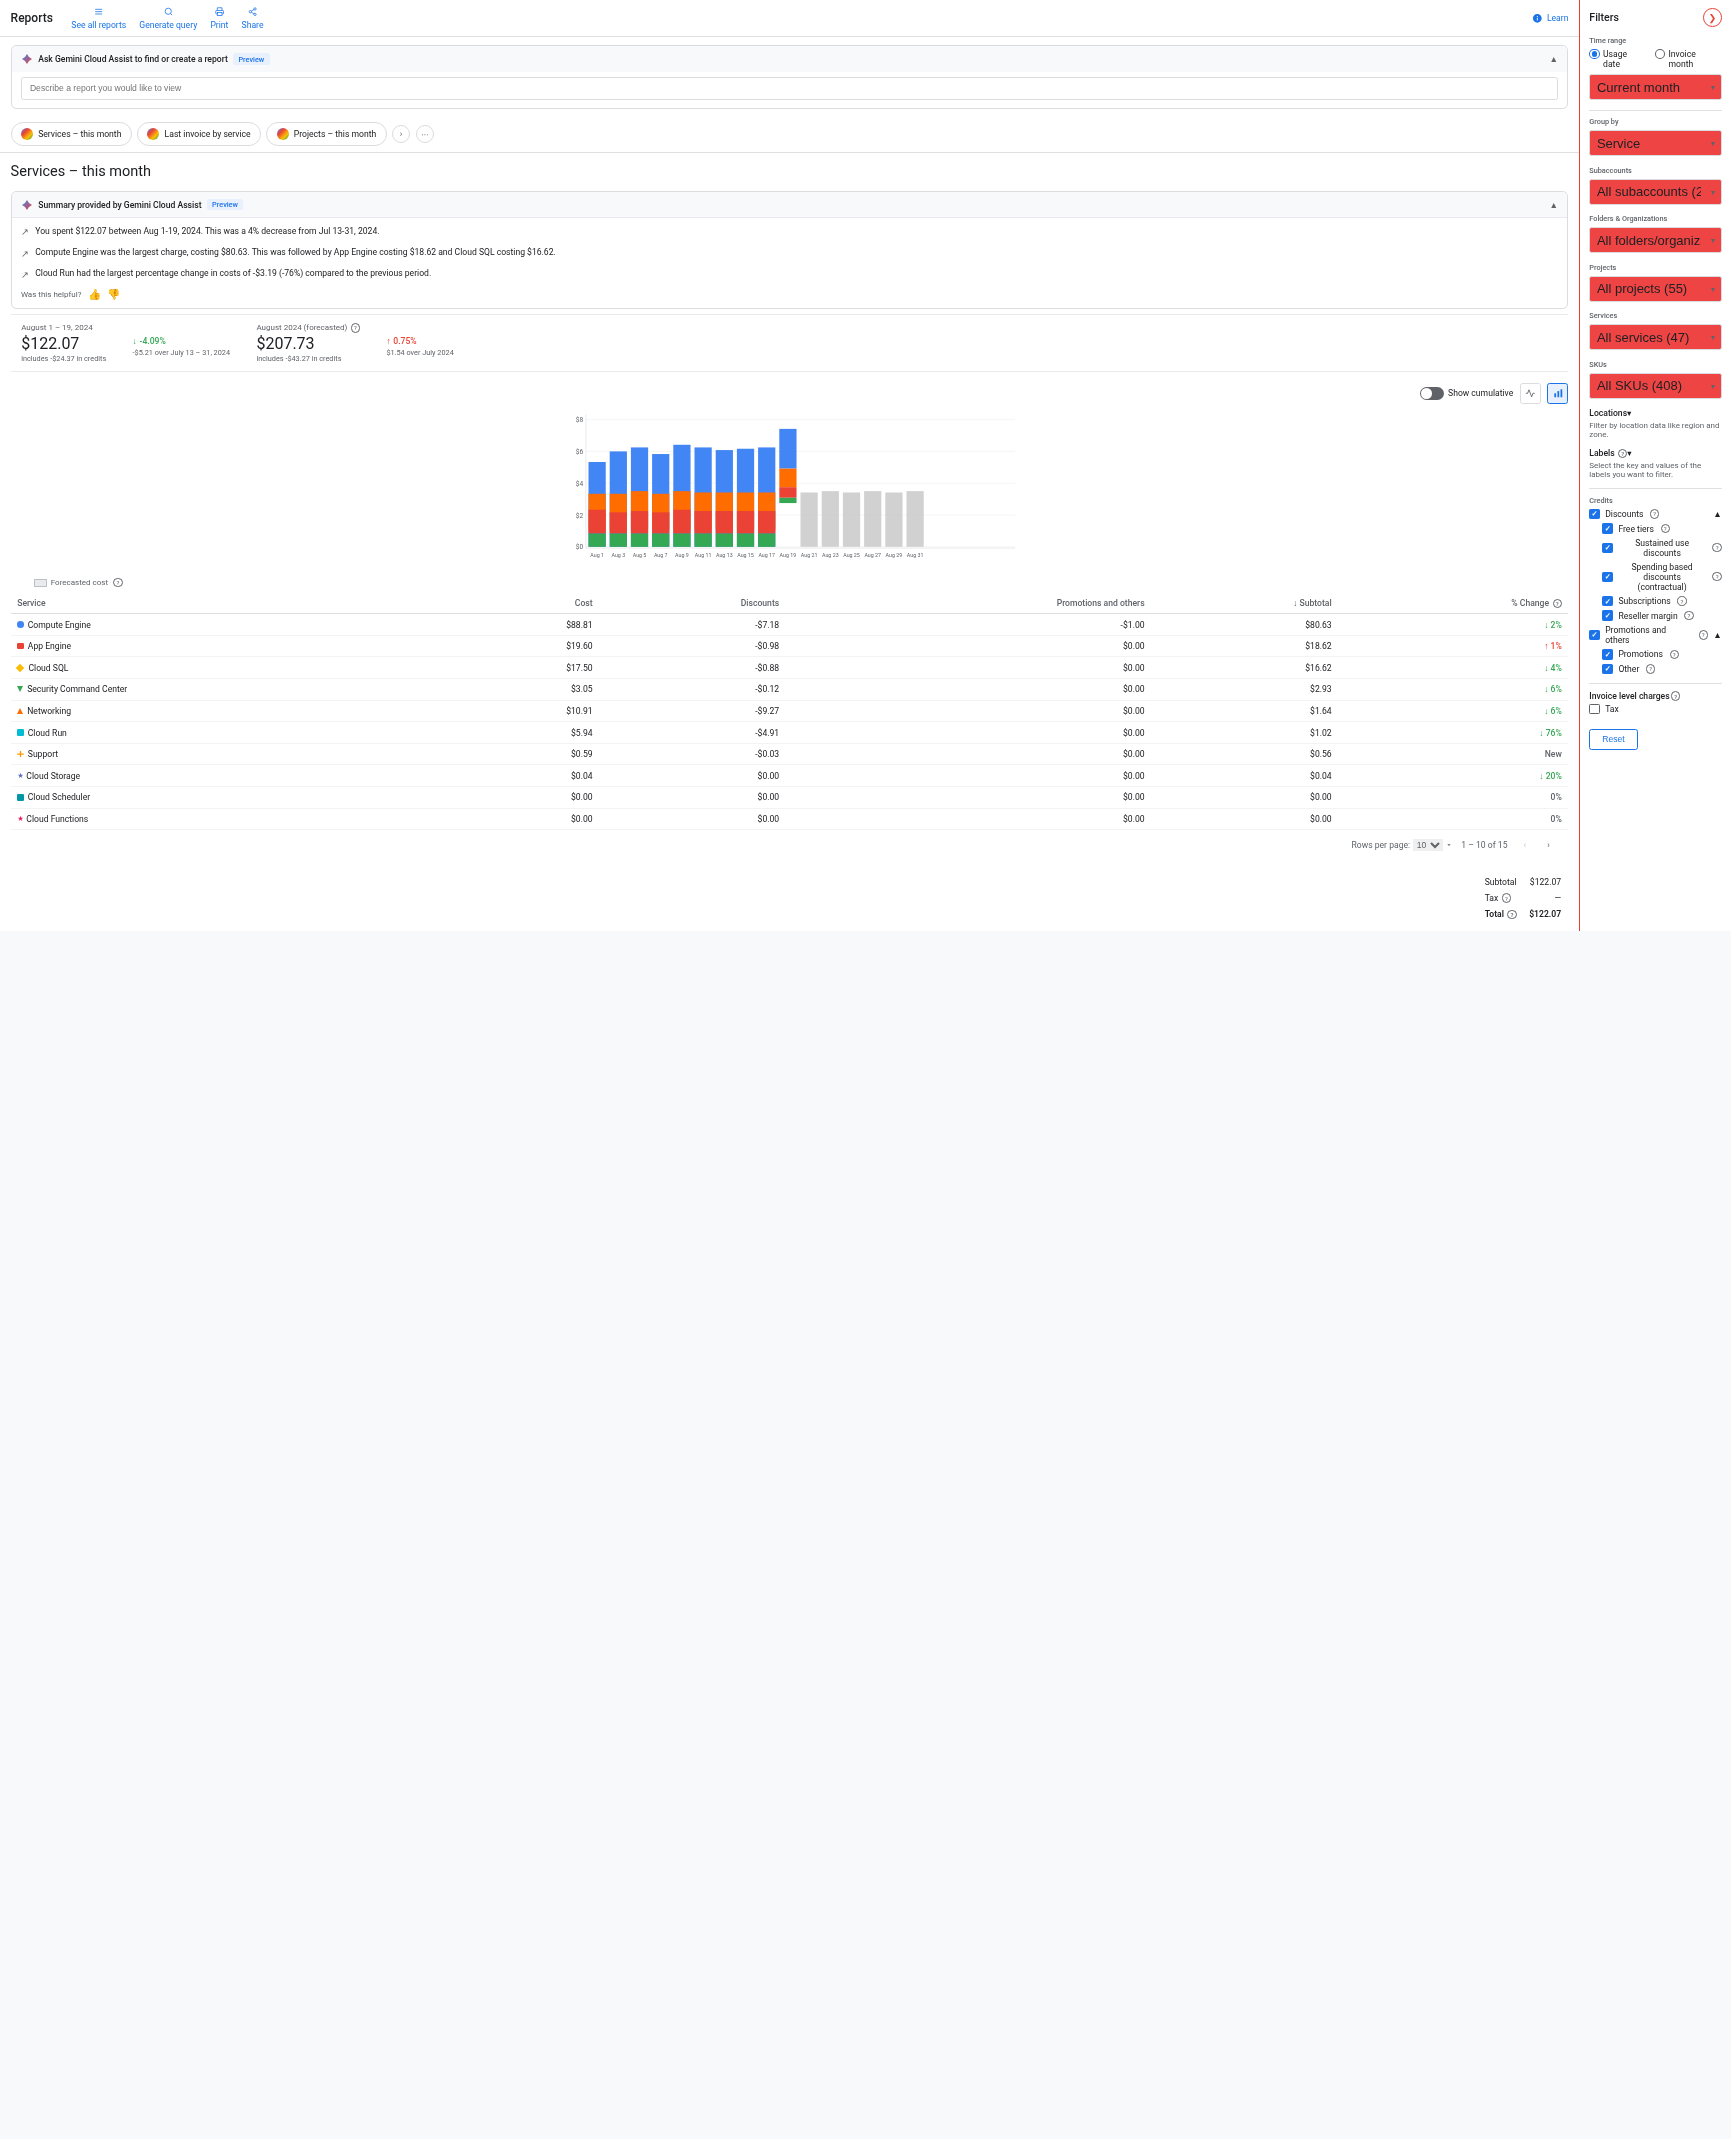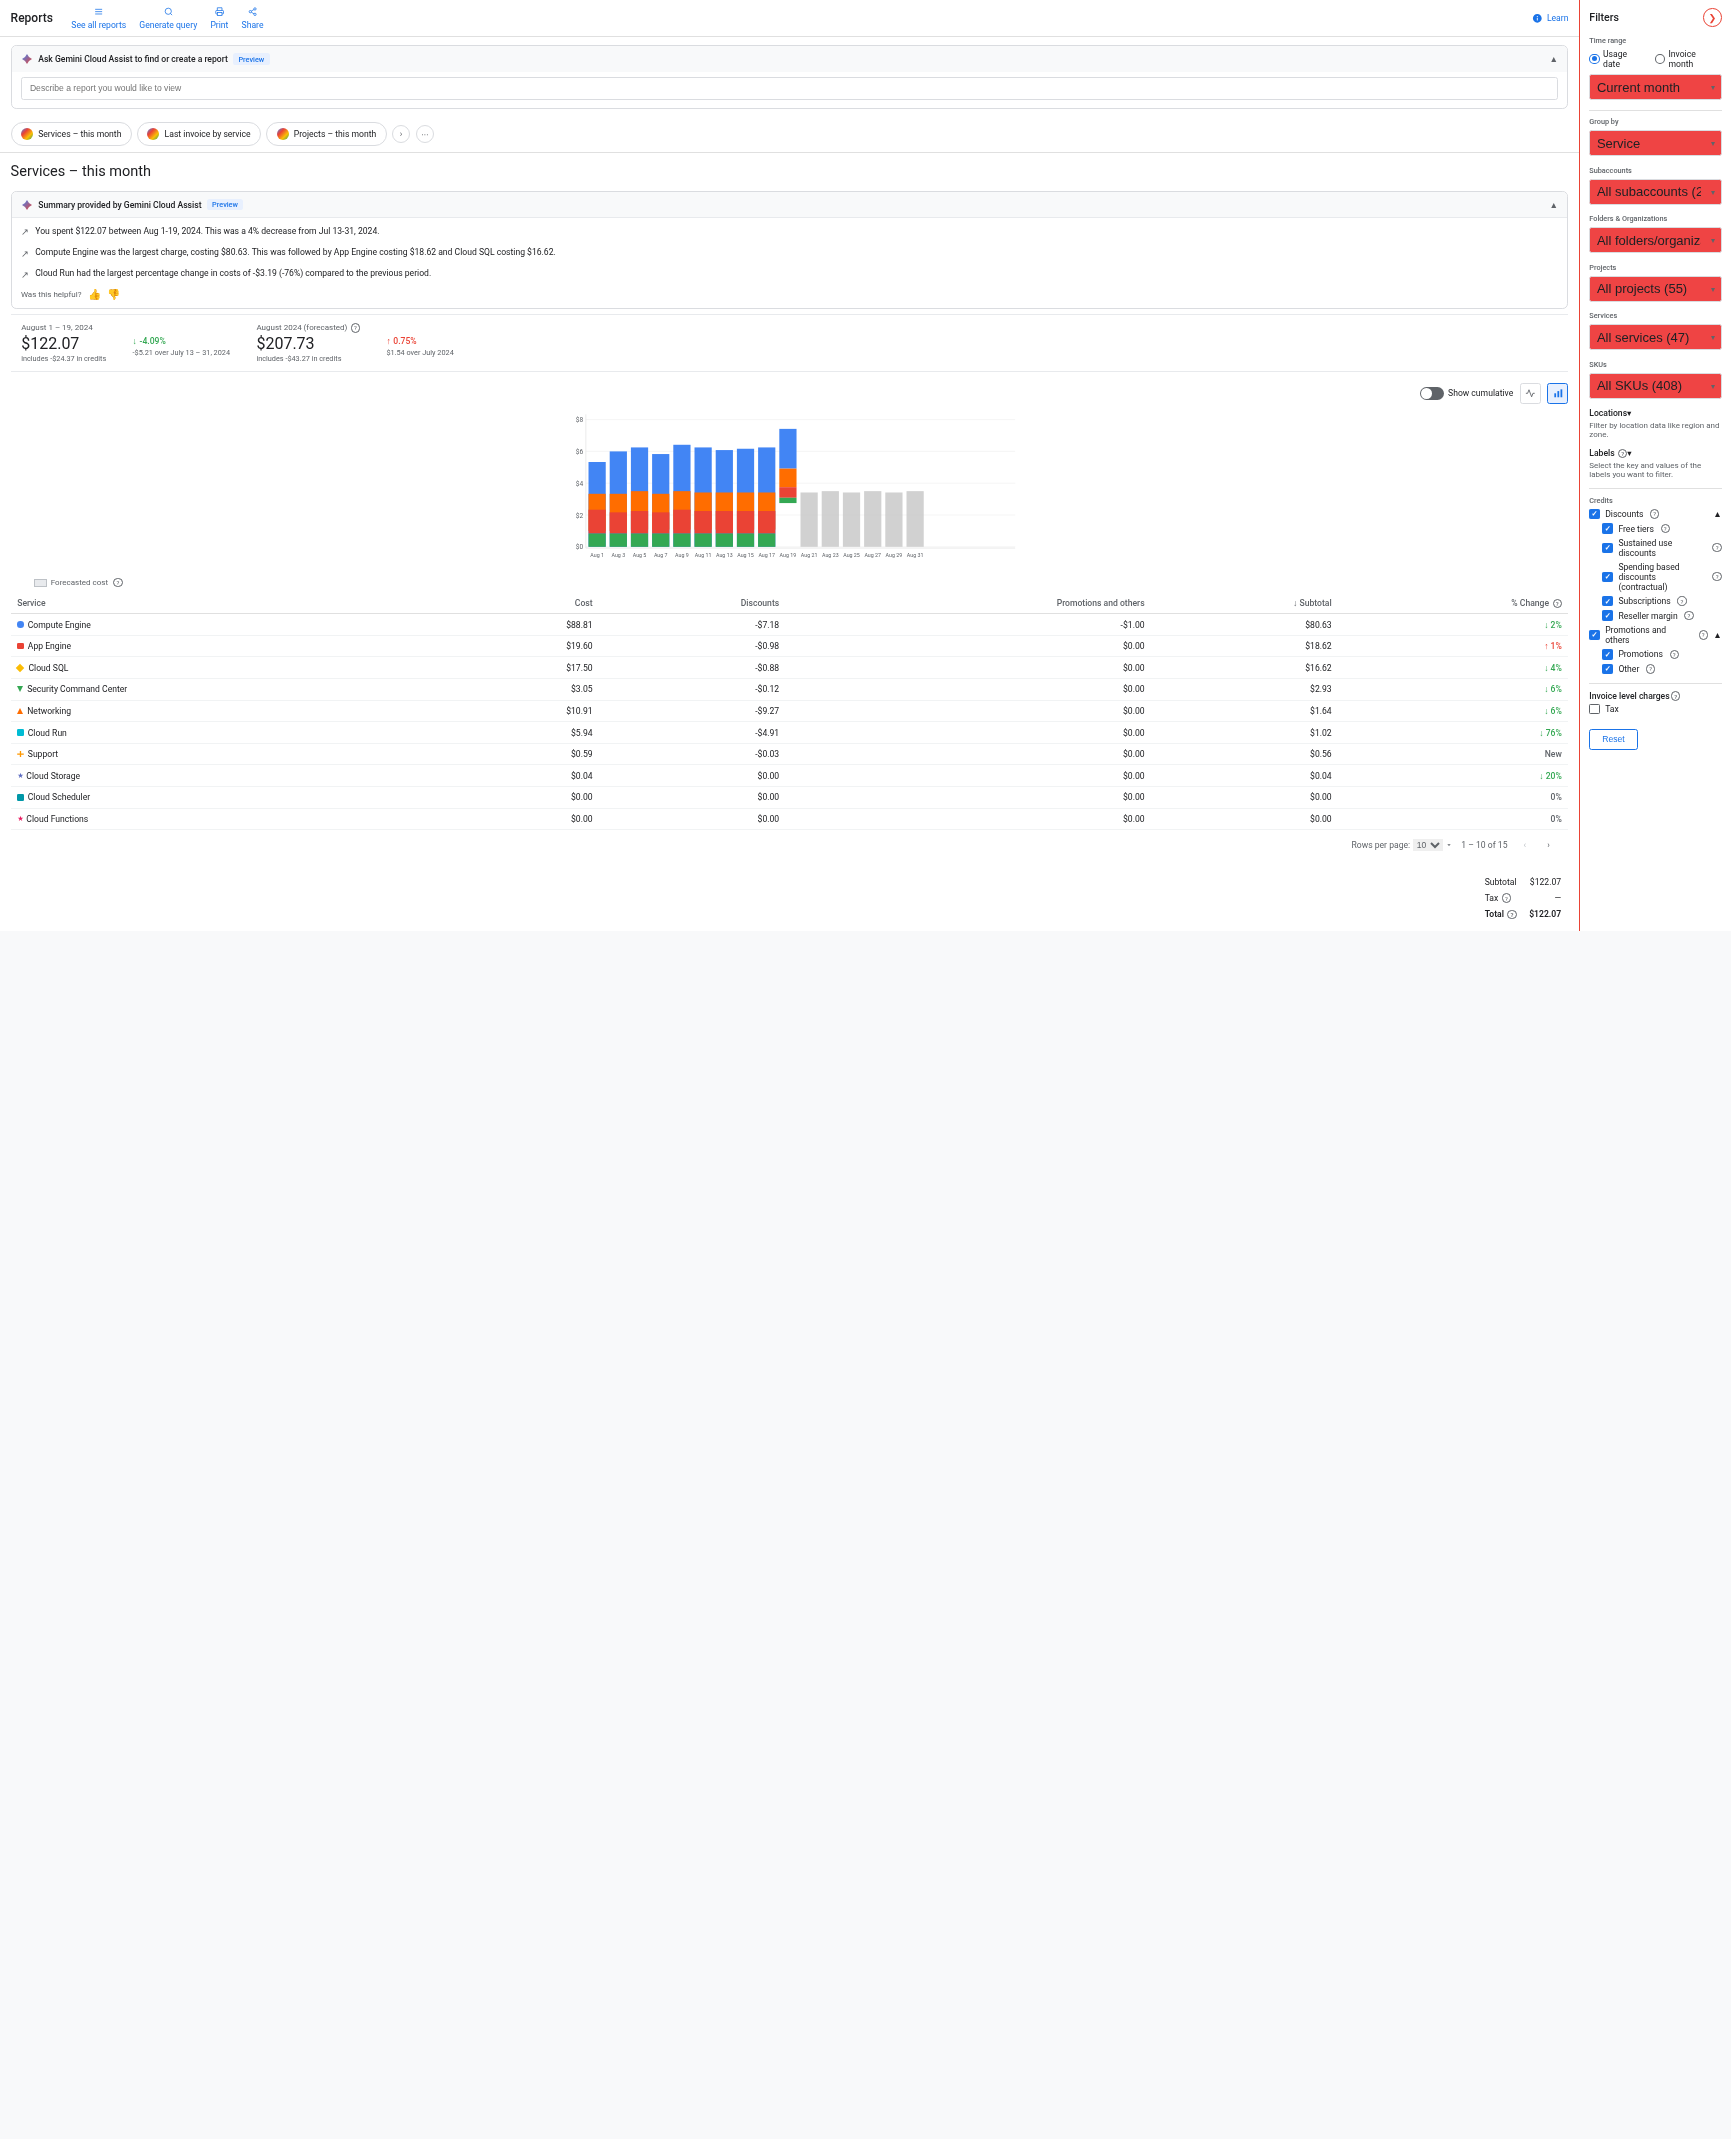--- a/index.html
+++ b/index.html
@@ -92,33 +92,33 @@
 
     
     .filters-panel { width: 152px; flex-shrink: 0; border-left: 1.3px solid #ea4335; background: #fff; padding: 8px 9.3px; overflow-y: auto; max-height: 100vh; }
     .filters-header { display: flex; align-items: center; justify-content: space-between; margin-bottom: 9.3px; }
     .filters-title { font-size: 10.6px; font-weight: 500; color: #202124; }
     .collapse-btn { width: 18.5px; height: 18.5px; display: flex; align-items: center; justify-content: center; border: 1.3px solid #ea4335; border-radius: 50%; cursor: pointer; color: #ea4335; font-size: 9.3px; }
 
     .filter-group { margin-bottom: 9.3px; }
     .filter-label { font-size: 7.3px; color: #5f6368; margin-bottom: 4px; font-weight: 500; }
     .radio-row { display: flex; align-items: center; gap: 9.3px; margin-bottom: 5.3px; }
-    .radio-item { display: flex; align-items: center; gap: 3.3px; font-size: 8.6px; cursor: pointer; }
+    .radio-item { display: flex; align-items: flex-start; gap: 3.3px; font-size: 8.6px; cursor: pointer; }
     .radio-circle { width: 10.6px; height: 10.6px; border-radius: 50%; border: 1.3px solid #1a73e8; display: flex; align-items: center; justify-content: center; }
     .radio-circle.filled::after { content: ''; width: 5.3px; height: 5.3px; background: #1a73e8; border-radius: 50%; }
     .radio-circle.empty { border-color: #5f6368; }
     .select-wrapper { position: relative; }
     .select-wrapper::after { content: '▾'; position: absolute; right: 6.6px; top: 50%; transform: translateY(-50%); color: #5f6368; pointer-events: none; font-size: 8px; }
     .select-wrapper select { width: 100%; border: 0.7px solid #dadce0; border-radius: 2.6px; padding: 4.6px 20px 4.6px 6.6px; font-size: 13px; color: #202124; background: #ef4444; cursor: pointer; appearance: none; -webkit-appearance: none; outline: none; }
 
     .filter-section-header { display: flex; align-items: center; justify-content: flex-start; font-size: 8.6px; color: #202124; font-weight: 500; margin-bottom: 2.6px; cursor: pointer; }
     .filter-section-desc { font-size: 8px; color: #5f6368; margin-bottom: 5.3px; }
 
     .checkbox-row { display: flex; align-items: center; gap: 5.3px; font-size: 8.6px; margin-bottom: 4px; cursor: pointer; }
-    .checkbox-row.indented { margin-left: 13.2px; }
+    .checkbox-row.indented { margin-left: 13.2px; text-align: center; }
     .cb { width: 10.6px; height: 10.6px; border: 1.3px solid #1a73e8; border-radius: 1.3px; background: #1a73e8; display: flex; align-items: center; justify-content: center; flex-shrink: 0; }
     .cb::after { content: '✓'; color: #fff; font-size: 7.3px; font-weight: 700; }
     .cb.unchecked { background: #fff; border-color: #5f6368; }
     .cb.unchecked::after { content: ''; }
 
     .help-icon { display: inline-flex; align-items: center; justify-content: center; width: 9.3px; height: 9.3px; border: 0.7px solid #5f6368; border-radius: 50%; color: #5f6368; font-size: 6px; cursor: pointer; margin-left: 1.3px; flex-shrink: 0; }
 
     .reset-btn { margin-top: 5.3px; padding: 4.6px 12px; border: 0.7px solid #1a73e8; border-radius: 2.6px; color: #1a73e8; background: #fff; font-size: 8.6px; cursor: pointer; }
 
     .divider { border: none; border-top: 0.7px solid #e0e0e0; margin: 6.6px 0; }

